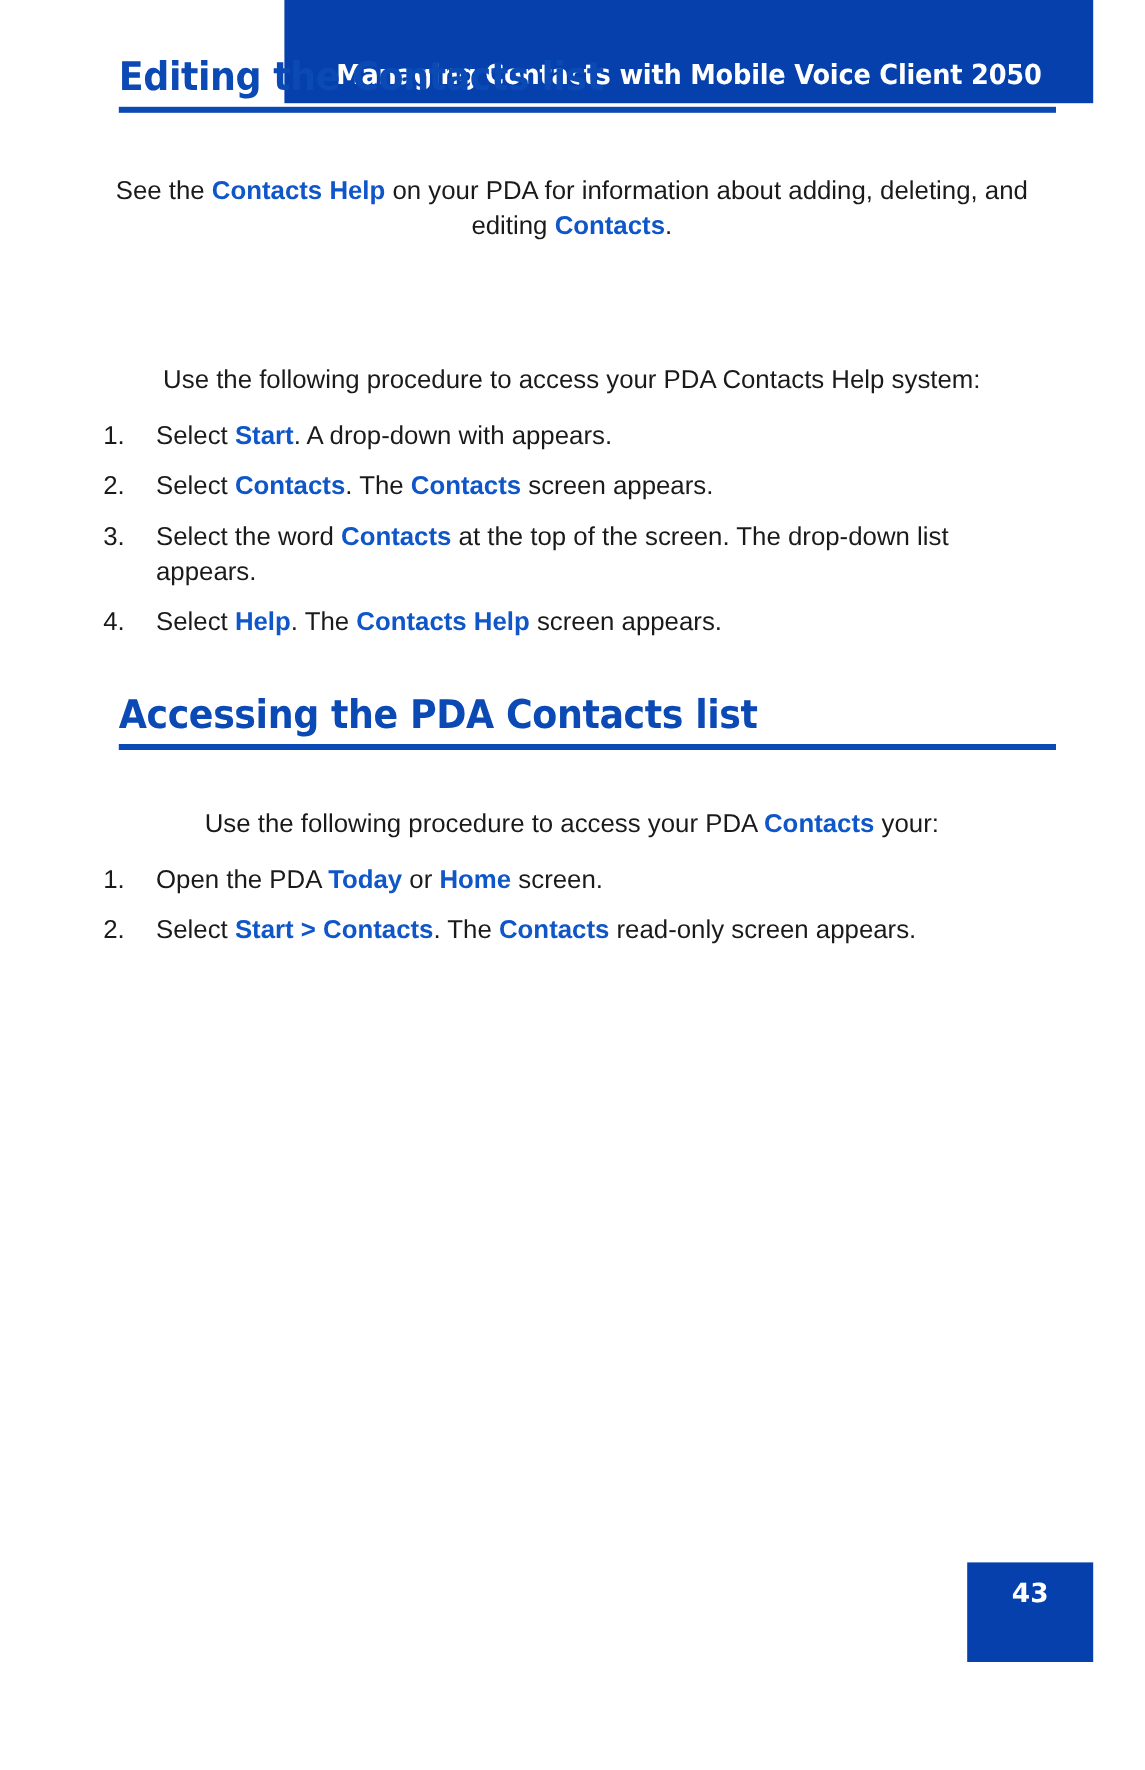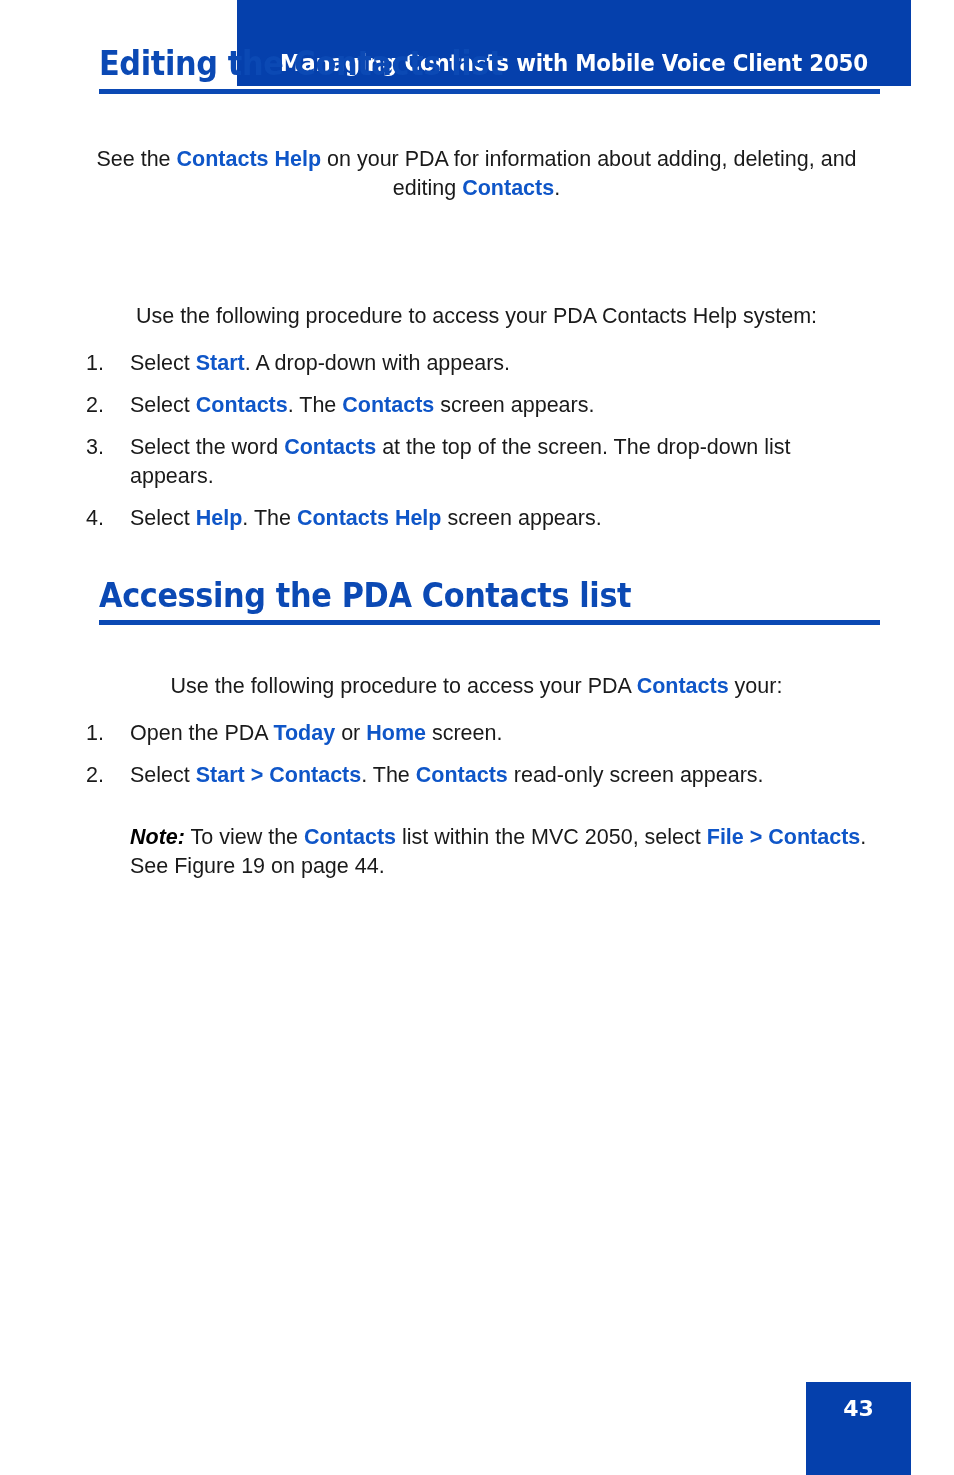--- a/index.html
+++ b/index.html
@@ -118,23 +118,23 @@
   .note-label {
     font-weight: bold;
     font-style: italic;
     color: #000000;
   }
 
   
   .page-tab {
     position: absolute;
     left: 806px;
-    top: 1382px;
+    top: 1302px;
     width: 105px;
-    height: 93px;
+    height: 83px;
     background: #0540AC;
   }
   .page-number {
     color: #ffffff;
     font-family: "DejaVu Sans", sans-serif;
     font-size: 22px;
     font-weight: bold;
     position: absolute;
     top: 14px;
     left: 0;
@@ -179,19 +179,18 @@
     <div class="heading-rule"></div>
   </div>
   <div style="height:34px"></div>
   <div class="para"><span>Use the following procedure to access your PDA </span><b class="ui">Contacts</b><span> your:</span></div>
   <div style="height:18px"></div>
   <ol class="steps">
       <li class="step"><span class="step-num">1.</span><span>Open the PDA </span><b class="ui">Today</b><span> or </span><b class="ui">Home</b><span> screen.</span></li>
       <li class="step"><span class="step-num">2.</span><span>Select </span><b class="ui">Start &gt; Contacts</b><span>. The </span><b class="ui">Contacts</b><span> read-only screen appears.</span></li>
     </ol>
   <div style="height:20px"></div>
-  <div class="note"><span class="note-label">Note:</span><span> To view the </span><b class="ui">Contacts</b><span> list within the MVC 2050, select </span><b class="ui">File &gt; Contacts</b><span>. See Figure 19 on page 44.</span></div>
 
 </div>
 
 <div class="page-tab">
   <div class="page-number">43</div>
 </div>
 
 </body></html>

